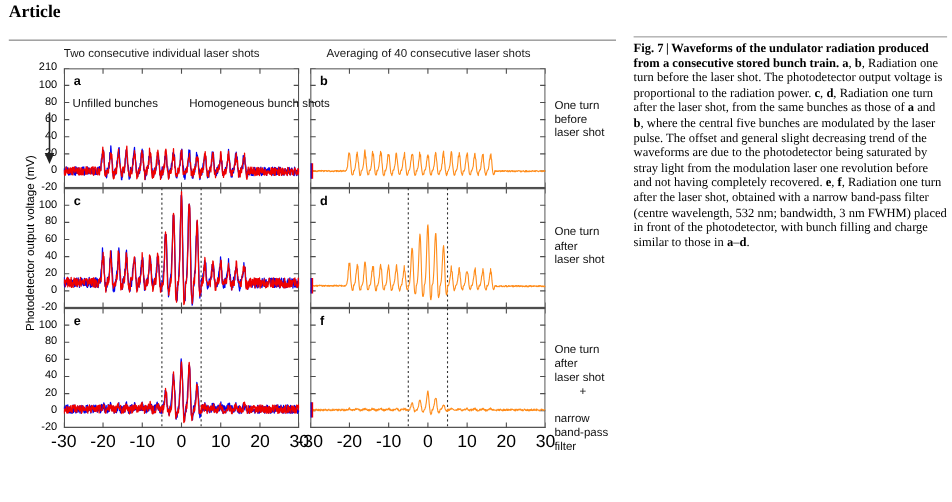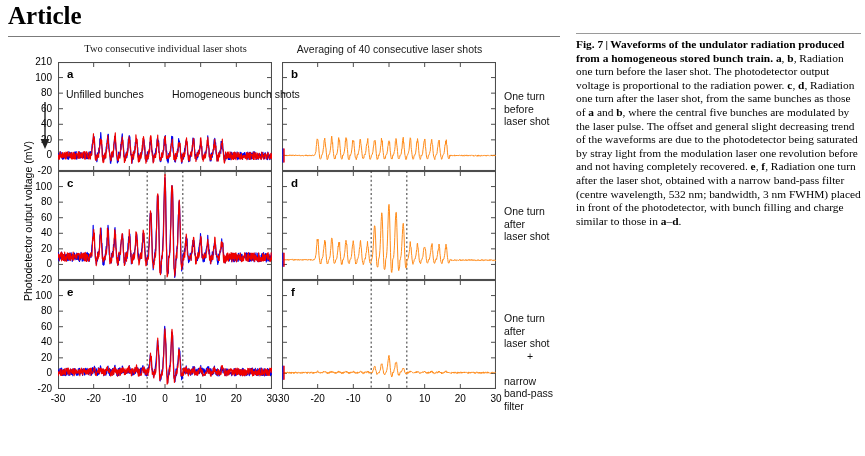--- a/index.html
+++ b/index.html
@@ -1,33 +1,33 @@
 <!DOCTYPE html>
 <html><head>
 <meta charset="utf-8">
 <style>
   html,body{margin:0;padding:0;background:#ffffff;}
   body{width:865px;height:456px;position:relative;font-family:"Liberation Sans",sans-serif;color:#000;overflow:hidden;}
 
   #article-title{
     position:absolute;left:8px;top:2px;
     font-family:"Liberation Serif",serif;
-    font-weight:bold;font-size:25px;letter-spacing:0px;
+    font-weight:bold;font-size:16px;letter-spacing:0px;
   }
   #title-rule{
     position:absolute;left:8px;top:36px;width:552px;height:1px;background:#7b7b7b;
   }
 
   
   #figure{position:absolute;left:0;top:40px;width:568px;height:416px;}
 
   .col-head{
     position:absolute;font-size:10.5px;color:#1a1a1a;white-space:nowrap;
   }
-  #col-head-left{left:58px;top:3px;width:215px;text-align:center;font-family:Liberation Serif, serif;}
+  #col-head-left{left:58px;top:3px;width:215px;}
   #col-head-right{left:282px;top:3px;width:215px;text-align:center;}
 
   #ylabel{
     position:absolute;left:-62px;top:175px;width:180px;text-align:center;
     transform:rotate(-90deg);font-size:10.5px;white-space:nowrap;
   }
   #xlabel{
     position:absolute;left:118px;top:398px;width:320px;text-align:center;font-size:10.5px;
   }
 
@@ -35,21 +35,21 @@
   .plot svg{display:block;}
 
   .panel-letter{
     position:absolute;font-weight:bold;font-size:11.5px;font-family:"Liberation Sans",sans-serif;
   }
 
   .ytick-label{
     position:absolute;font-size:10px;text-align:right;width:30px;white-space:nowrap;
   }
   .xtick-label{
-    position:absolute;font-size:10px;text-align:center;width:30px;white-space:nowrap;
+    position:absolute;font-size:16px;text-align:center;width:30px;white-space:nowrap;
   }
 
   .annot{position:absolute;font-size:10.5px;white-space:nowrap;color:#111;}
 
   .rowlabel{
     position:absolute;font-size:10.5px;line-height:12.5px;color:#111;white-space:nowrap;
   }
 
   
   #caption{
@@ -363,15 +363,15 @@
   <div class="annot" id="annot-unfilled" style="left: 66px; top: 48px; text-align: right;">Unfilled bunches</div>
   <div class="annot" id="annot-homog" style="left: 172px; top: 48px;">Homogeneous bunch shots</div>
   <svg id="annot-arrow" width="14" height="48" style="position:absolute;left:38px;top:62px;">
     <line x1="7" y1="0" x2="7" y2="38" stroke="#222" stroke-width="1.4"></line>
     <polygon points="7,47 2.6,37 11.4,37" fill="#222"></polygon>
   </svg>
 </div>
 
 <div id="caption-rule"></div>
 <div id="caption">
-  <b><span>Fig. 7</span> <span>|</span> <span>Waveforms of the undulator radiation produced from a homogeneous stored bunch train.</span></b>
+  <b><span>Fig. 7</span> <span>|</span> <span>Waveforms of the undulator radiation produced from a consecutive stored bunch train.</span></b>
   <span id="caption-body"> <b>a</b>, <b>b</b>, Radiation one turn before the laser shot. The photodetector output voltage is proportional to the radiation power. <b>c</b>, <b>d</b>, Radiation one turn after the laser shot, from the same bunches as those of <b>a</b> and <b>b</b>, where the central five bunches are modulated by the laser pulse. The offset and general slight decreasing trend of the waveforms are due to the photodetector being saturated by stray light from the modulation laser one revolution before and not having completely recovered. <b>e</b>, <b>f</b>, Radiation one turn after the laser shot, obtained with a narrow band-pass filter (centre wavelength, 532 nm; bandwidth, 3 nm FWHM) placed in front of the photodetector, with bunch filling and charge similar to those in <b>a</b>–<b>d</b>.</span>
 </div>
 
 </body></html>

